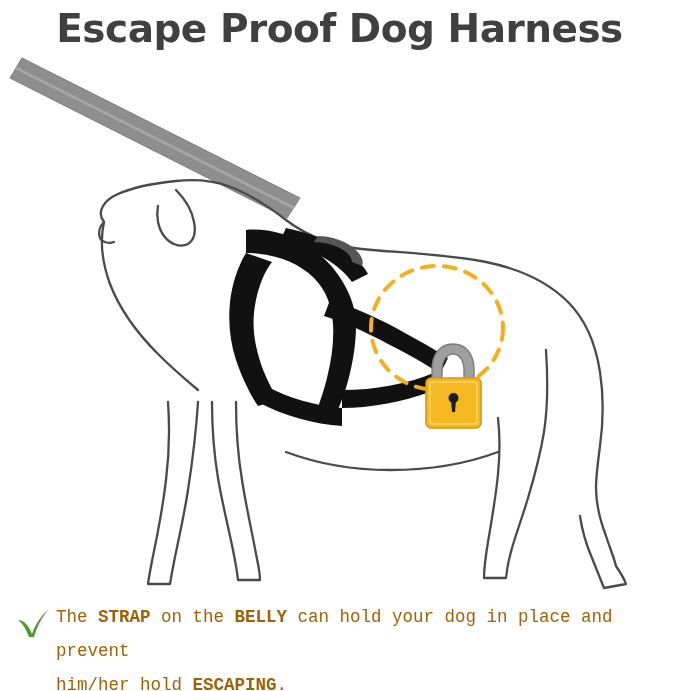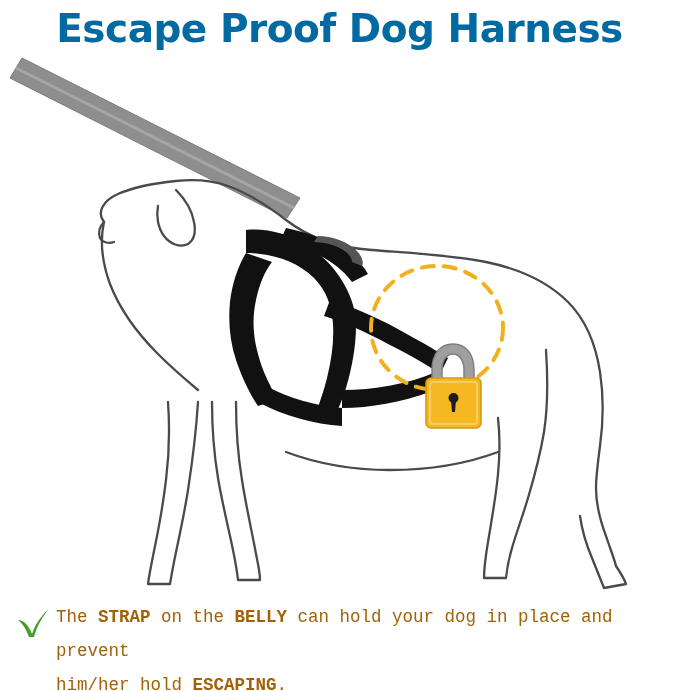--- a/index.html
+++ b/index.html
@@ -23,21 +23,21 @@
   }
   .title {
     position: absolute;
     left: 0;
     top: 6px;
     width: 679px;
     text-align: center;
     font-size: 39px;
     font-weight: bold;
     letter-spacing: -0.5px;
-    color: #0369a1;
+    color: #404040;
     font-family: "DejaVu Sans", sans-serif;
     white-space: nowrap;
   }
   .illustration {
     position: absolute;
     left: 0;
     top: 50px;
     width: 679px;
     height: 545px;
   }

